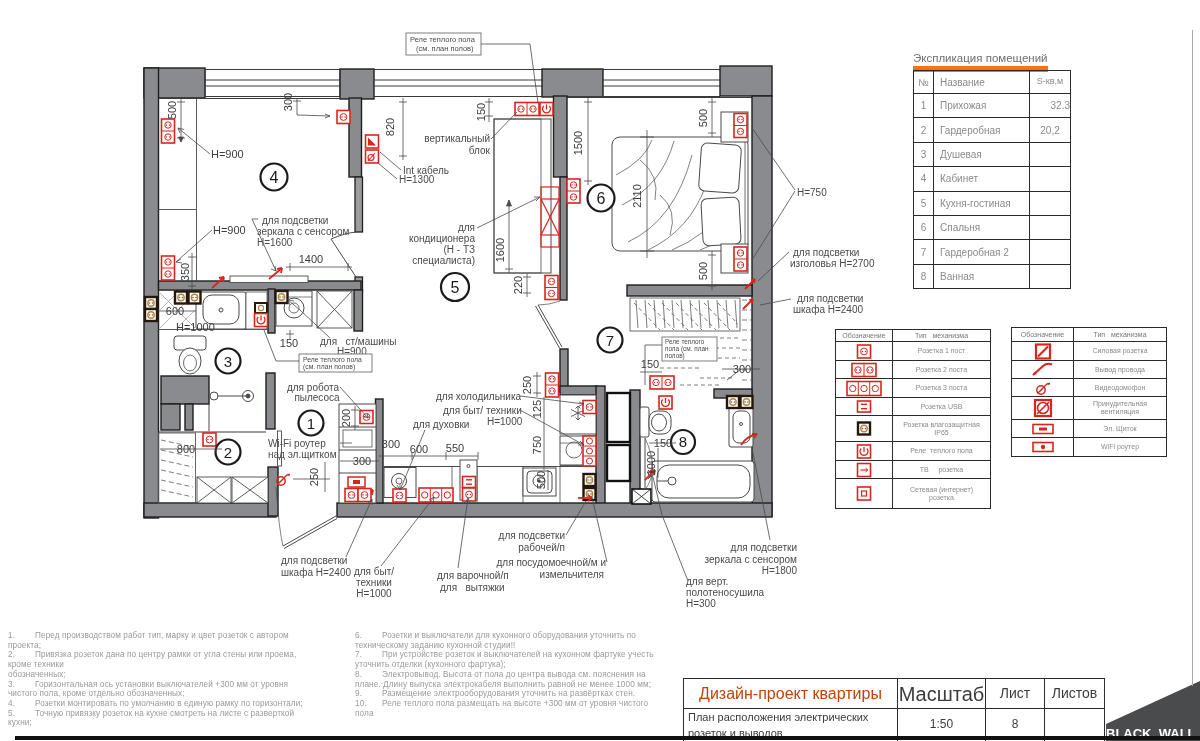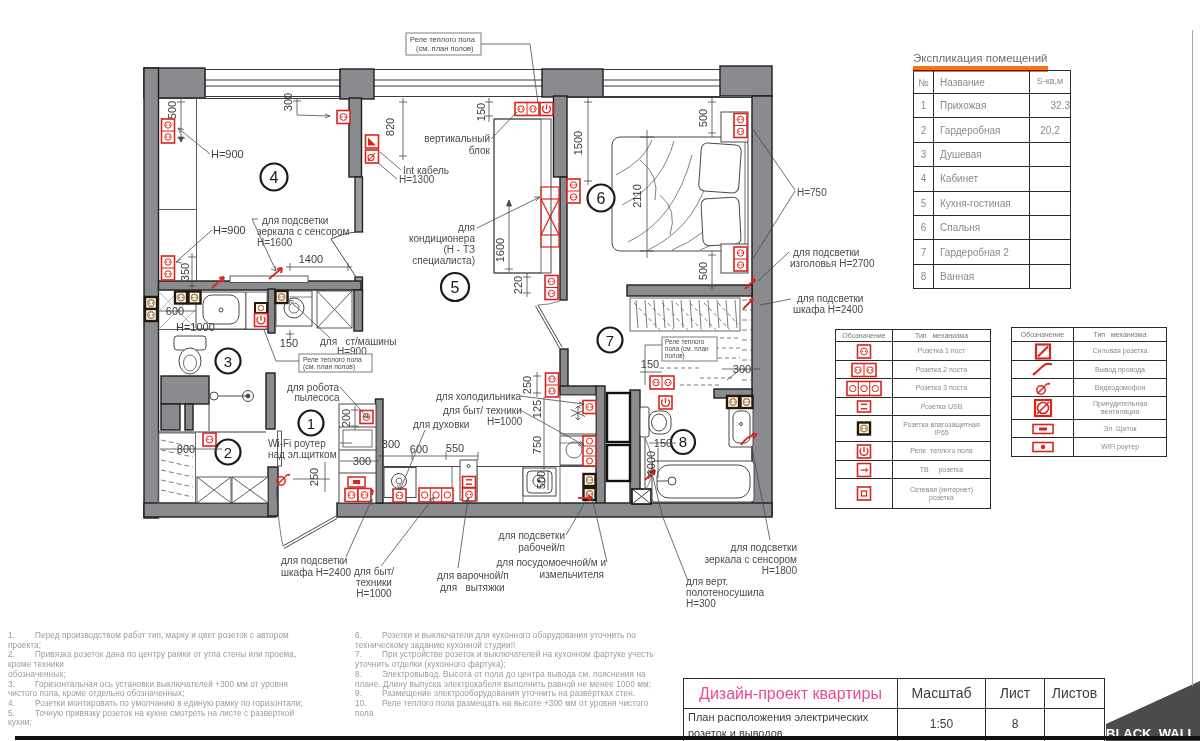--- a/index.html
+++ b/index.html
@@ -1087,22 +1087,22 @@
 <div><span class="nn">8.</span>Электровывод. Высота от пола до центра вывода см. пояснения на</div>
 <div>плане. Длину выпуска электрокабеля выполнить равной не менее 1000 мм;</div>
 <div><span class="nn">9.</span>Размещение электрооборудования уточнить на развёртках стен.</div>
 <div><span class="nn">10.</span>Реле теплого пола размещать на высоте +300 мм от уровня чистого</div>
 <div>пола</div>
 </div>
 
 <table class="tbl abs" style="left:683px;top:678px;">
 <tbody>
       <tr style="height:30px;">
-<td style="width:213px;text-align:center;color:#ec4899;font-size:16px;">Дизайн-проект квартиры</td>
-<td style="width:87px;text-align:center;color:#3c3c3c;font-size:14px;">Масштаб</td>
+<td style="width:213px;text-align:center;color:#c2410c;font-size:16px;">Дизайн-проект квартиры</td>
+<td style="width:87px;text-align:center;color:#3c3c3c;font-size:20px;">Масштаб</td>
 <td style="width:58px;text-align:center;color:#3c3c3c;font-size:14px;">Лист</td>
 <td style="width:59px;text-align:center;color:#3c3c3c;font-size:14px;">Листов</td>
 </tr>
 <tr style="height:30px;">
 <td style="color:#3c3c3c;font-size:11px;padding-left:4px;line-height:16px;">План расположения электрических<br>розеток и выводов</td>
 <td style="text-align:center;color:#3c3c3c;font-size:12px;">1:50</td>
 <td style="text-align:center;color:#3c3c3c;font-size:12px;">8</td>
 <td></td>
 </tr>
 </tbody>

